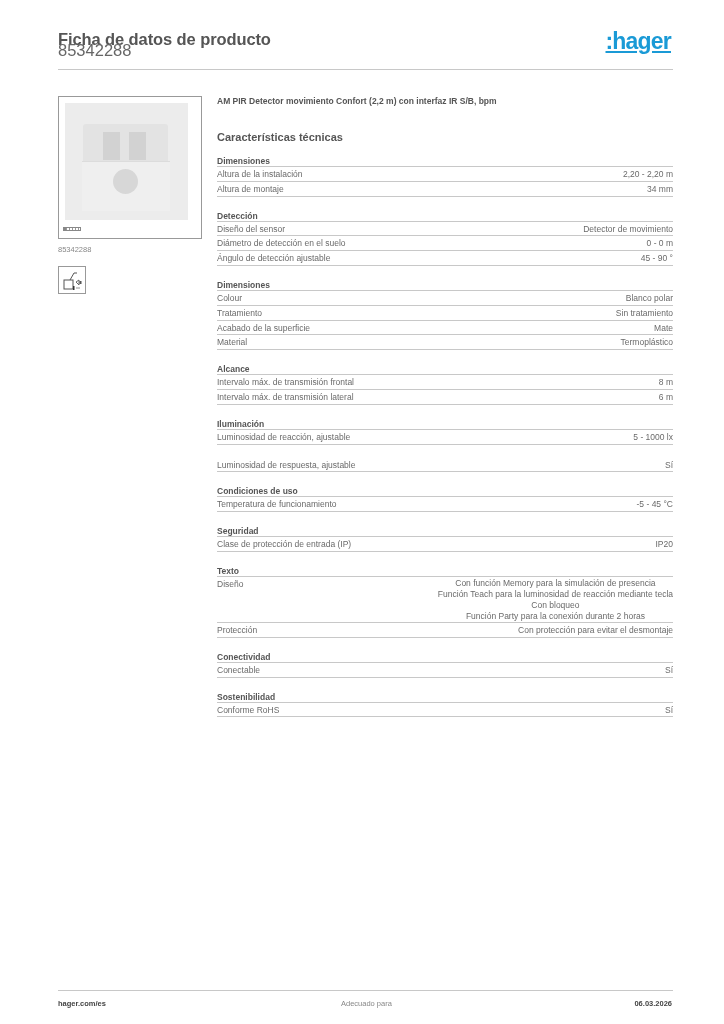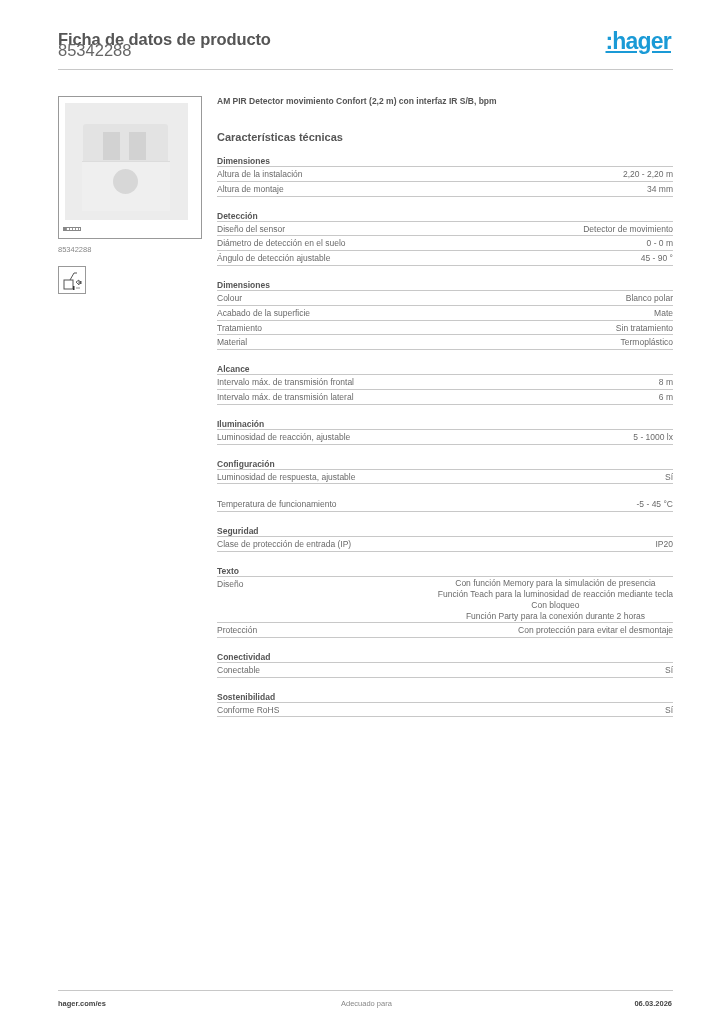--- a/index.html
+++ b/index.html
@@ -108,28 +108,28 @@
       </div>
   </div>
 
   <div class="section">
     <div class="section-title">Dimensiones</div>
     <div class="row">
         <span>Colour</span>
         <span class="val">Blanco polar</span>
       </div>
     <div class="row">
+        <span>Tratamiento</span>
+        <span class="val">Sin tratamiento</span>
+      </div>
+    <div class="row">
         <span>Acabado de la superficie</span>
         <span class="val">Mate</span>
       </div>
     <div class="row">
-        <span>Tratamiento</span>
-        <span class="val">Sin tratamiento</span>
-      </div>
-    <div class="row">
         <span>Material</span>
         <span class="val">Termoplástico</span>
       </div>
   </div>
 
   <div class="section">
     <div class="section-title">Alcance</div>
     <div class="row">
         <span>Intervalo máx. de transmisión frontal</span>
         <span class="val">8 m</span>
@@ -142,28 +142,28 @@
 
   <div class="section">
     <div class="section-title">Iluminación</div>
     <div class="row">
         <span>Luminosidad de reacción, ajustable</span>
         <span class="val">5 - 1000 lx</span>
       </div>
   </div>
 
   <div class="section">
-    <div class="section-title">Configuración</div>
     <div class="row">
         <span>Luminosidad de respuesta, ajustable</span>
         <span class="val">Sí</span>
       </div>
   </div>
 
   <div class="section">
+    <div class="section-title">Condiciones de uso</div>
     <div class="row">
         <span>Temperatura de funcionamiento</span>
         <span class="val">-5 - 45 °C</span>
       </div>
   </div>
 
   <div class="section">
     <div class="section-title">Seguridad</div>
     <div class="row">
         <span>Clase de protección de entrada (IP)</span>

